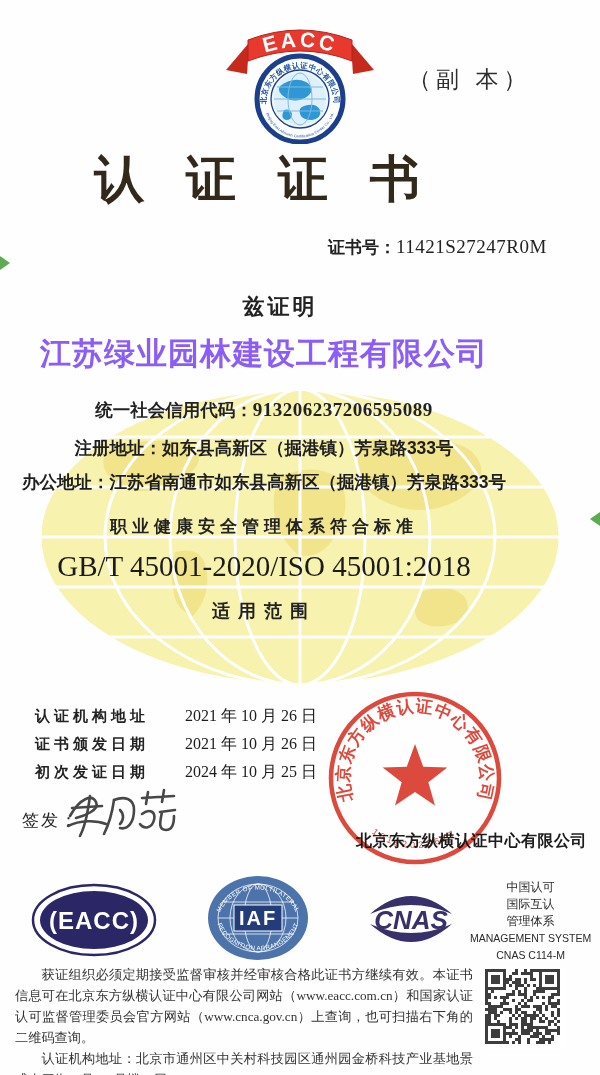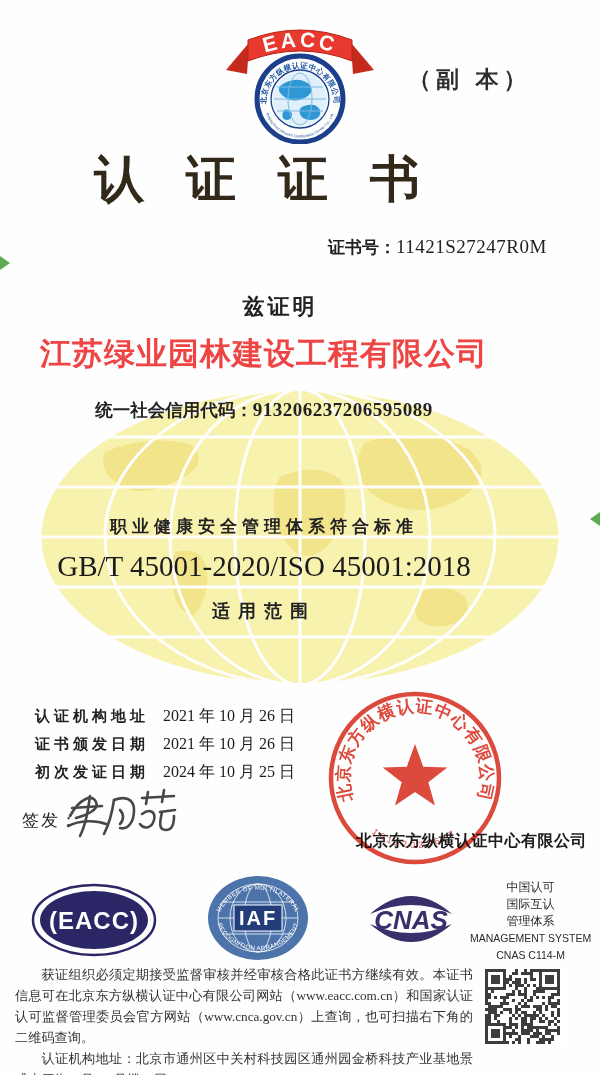--- a/index.html
+++ b/index.html
@@ -8,38 +8,38 @@
     margin:0 auto; overflow:hidden;
     font-family:"Liberation Sans","DejaVu Sans",sans-serif; color:#222;
   }
   .abs{position:absolute;}
   .center{left:0;width:528px;text-align:center;}
   
   #watermark{left:25px;top:382px;z-index:0;opacity:.85;}
   .content{z-index:2;}
   
   #header-logo{left:220px;top:14px;}
-  #copy-label{left:408px;top:64px;font-size:23px;letter-spacing:5px;color:#2e2e2e;font-weight:700;}
+  #copy-label{left:408px;top:64px;font-size:23px;letter-spacing:5px;color:#2e2e2e;font-weight:400;}
   #cert-title{top:146px;font-size:50px;font-weight:700;color:#33291b;letter-spacing:14px;}
   #cert-no{left:328px;top:236px;font-size:17px;font-weight:700;color:#222;}
   #cert-no .num{font-family:"Liberation Serif","DejaVu Serif",serif;font-weight:400;font-size:19px;letter-spacing:.5px;text-align:center;}
   #certify{top:292px;font-size:22px;font-weight:700;letter-spacing:3px;margin-left:16px;}
-  #company{top:333px;font-size:31px;font-weight:800;letter-spacing:1px;color:#ef4444;}
+  #company{top:333px;font-size:31px;font-weight:800;letter-spacing:1px;color:#8b5cf6;}
   #credit{top:398px;font-size:17.5px;font-weight:700;}
   #credit .num{font-family:"Liberation Serif","DejaVu Serif",serif;font-size:19px;font-weight:600;letter-spacing:.5px;}
   #addresses{top:431px;font-size:17.5px;font-weight:700;line-height:34px;color:#1e1e1e;}
   #standard-title{top:515px;font-size:17px;font-weight:700;letter-spacing:5px;}
   #standard-code{top:550px;font-size:29px;font-family:"Liberation Serif","DejaVu Serif",serif;color:#1b1b1b;}
   #scope-title{top:599px;font-size:18px;font-weight:700;letter-spacing:8px;}
   #scope-text{left:18px;top:628px;width:564px;text-align:center;font-size:19px;font-weight:700;line-height:33px;color:#1d1d1d;}
   
   #dates{left:35px;top:706px;}
   .date-row{display:flex;align-items:baseline;height:28px;}
   .date-label{font-size:15px;font-weight:700;letter-spacing:4px;width:128px;}
-  .date-value{font-family:"Liberation Serif","DejaVu Serif",serif;font-size:16px;color:#1d1d1d;}
+  .date-value{font-family:"Liberation Serif","DejaVu Serif",serif;font-size:16px;margin-left:22px;color:#1d1d1d;}
   
   #sign-label{left:22px;top:809px;font-size:17px;font-weight:400;letter-spacing:2px;text-align:center;}
   #signature{left:62px;top:786px;}
   
   #issuer-name{left:356px;top:831px;font-size:16px;font-weight:600;letter-spacing:.5px;color:#1c1c1c;z-index:2;}
   #stamp{left:325px;top:688px;z-index:3;opacity:.92;mix-blend-mode:multiply;}
   
   #eacc-logo{left:30px;top:882px;}
   #iaf-logo{left:206px;top:874px;}
   #cnas-logo{left:362px;top:888px;}
@@ -127,20 +127,28 @@
     <span>证书号：</span><span class="num">11421S27247R0M</span>
   </div>
 
   <div id="certify" class="abs center content">兹证明</div>
   <div id="company" class="abs center content">江苏绿业园林建设工程有限公司</div>
 
   <div id="credit" class="abs center content">
     <span>统一社会信用代码：</span><span class="num">913206237206595089</span>
   </div>
 
+  <div id="addresses" class="abs center content">
+    <div>
+      <span>注册地址：</span><span>如东县高新区（掘港镇）芳泉路333号</span>
+    </div>
+    <div>
+      <span>办公地址：</span><span>江苏省南通市如东县高新区（掘港镇）芳泉路333号</span>
+    </div>
+  </div>
 
   <div id="standard-title" class="abs center content">职业健康安全管理体系符合标准</div>
   <div id="standard-code" class="abs center content">GB/T 45001-2020/ISO 45001:2018</div>
   <div id="scope-title" class="abs center content">适用范围</div>
 
   <div id="dates" class="abs content">
     <div class="date-row">
       <span class="date-label">认证机构地址</span>
       <span class="date-value">2021 年 10 月 26 日</span>
     </div>

